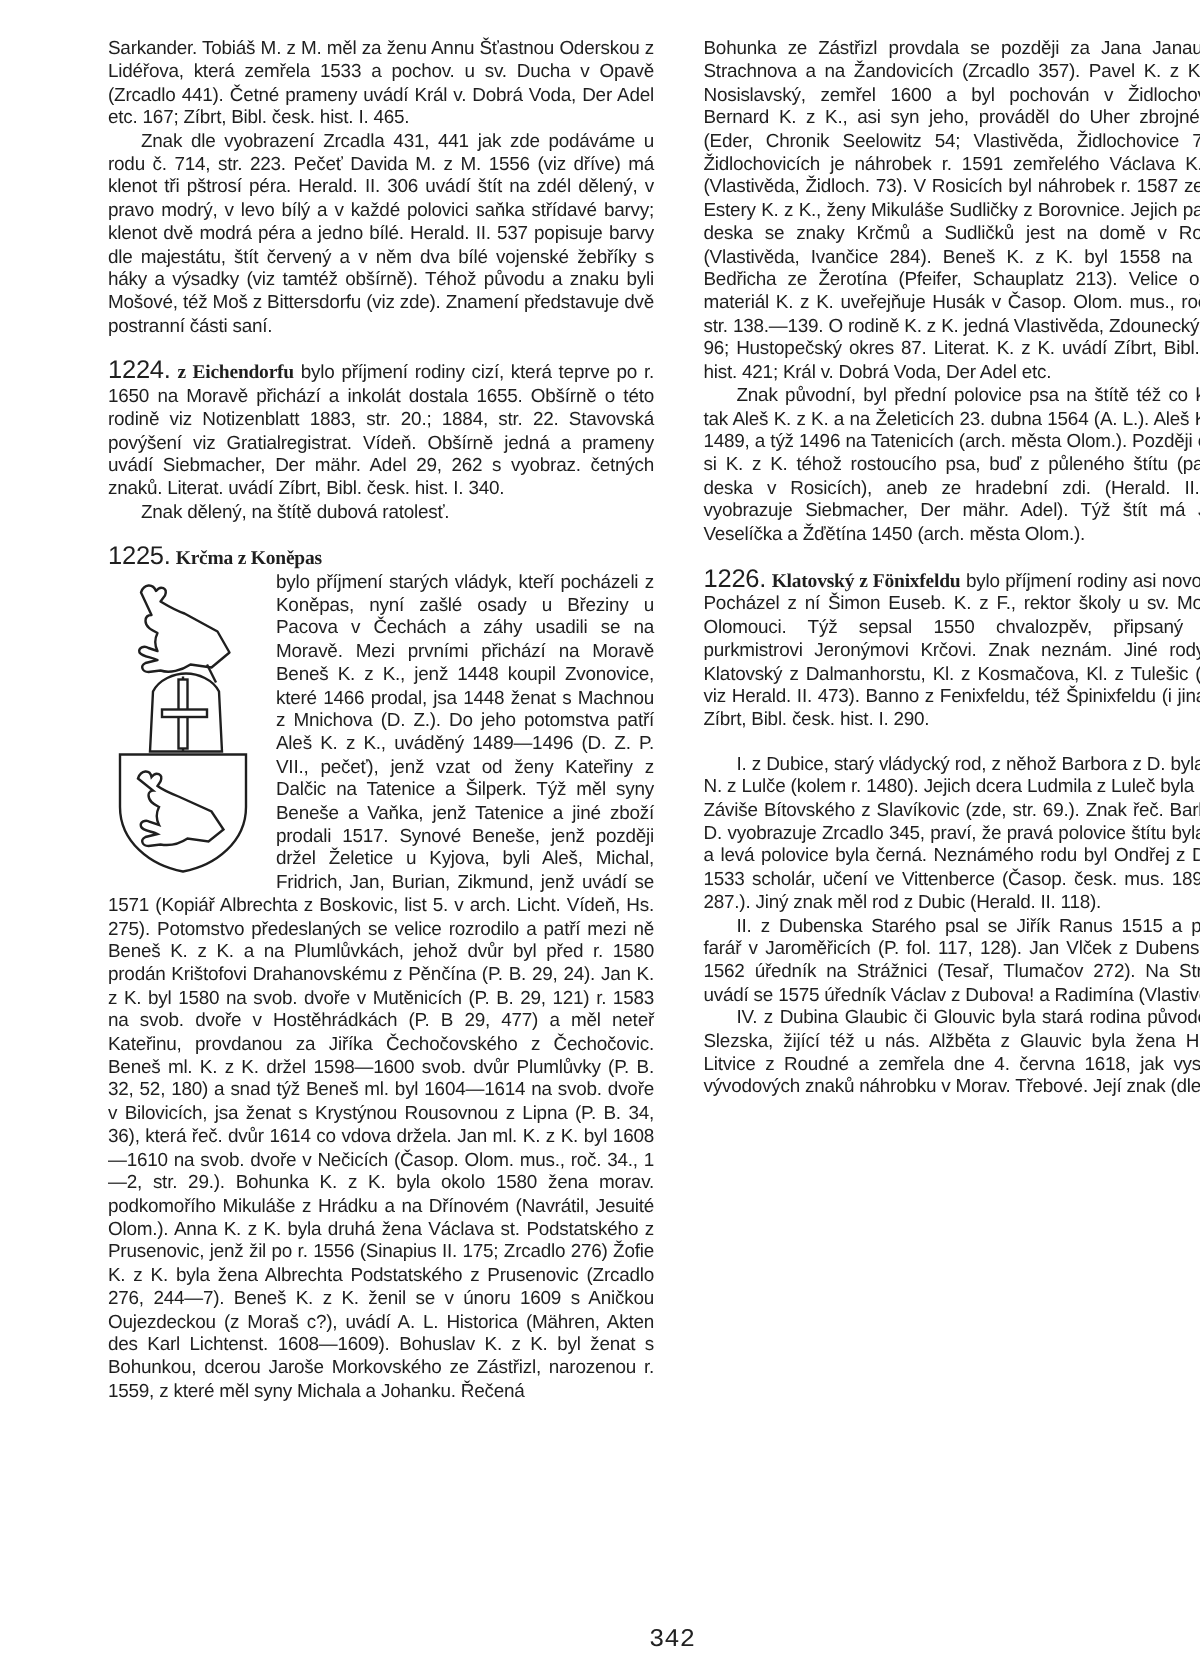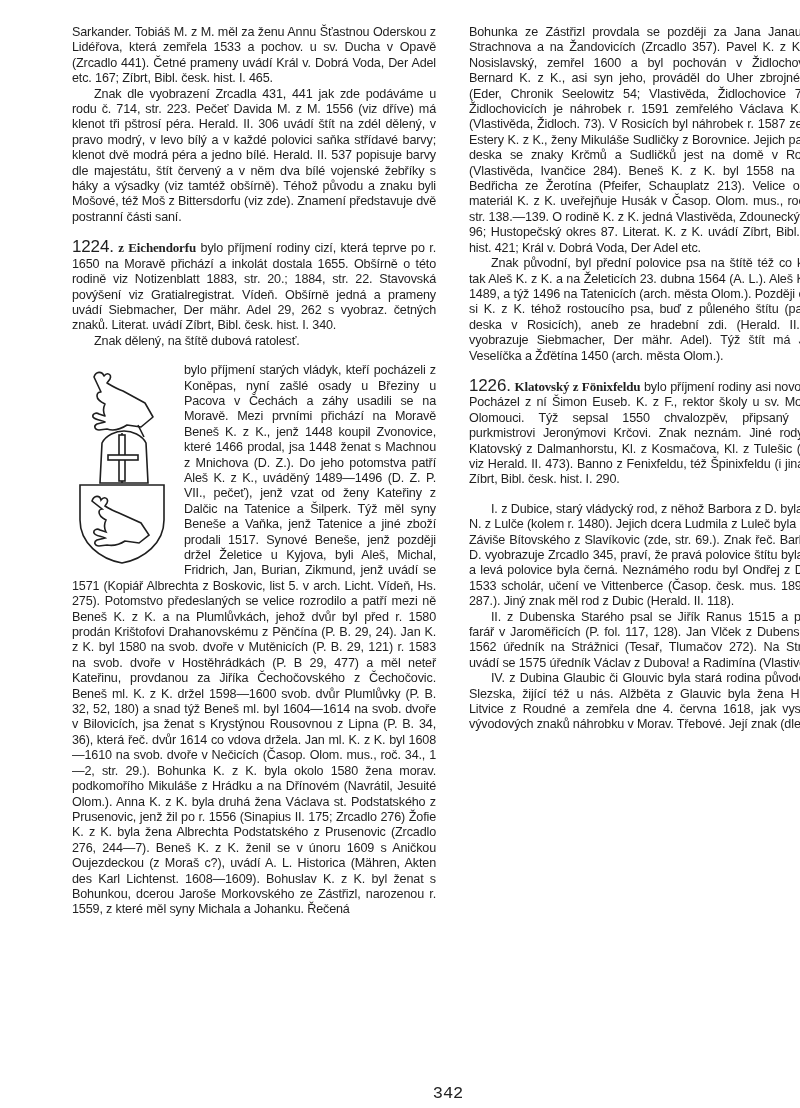--- a/index.html
+++ b/index.html
@@ -42,20 +42,21 @@
 
   <div class="col col-left">
     <p>Sarkander. Tobiáš M. z M. měl za ženu Annu Šťastnou Oderskou z Lidéřova, která zemřela 1533 a pochov. u sv. Ducha v Opavě (Zrcadlo 441). Četné prameny uvádí Král v. Dobrá Voda, Der Adel etc. 167; Zíbrt, Bibl. česk. hist. I. 465.</p>
     <p class="indent"><span class="b">Znak</span><span> dle vyobrazení Zrcadla 431, 441 jak zde podáváme u rodu č. 714, str. 223. Pečeť Davida M. z M. 1556 (viz dříve) má klenot tři pštrosí péra. Herald. II. 306 uvádí štít na zdél dělený, v pravo modrý, v levo bílý a v každé polovici saňka střídavé barvy; klenot dvě modrá péra a jedno bílé. Herald. II. 537 popisuje barvy dle majestátu, štít červený a v něm dva bílé vojenské žebříky s háky a výsadky (viz tamtéž obšírně). Téhož původu a znaku byli Mošové, též Moš z Bittersdorfu (viz zde). Znamení představuje dvě postranní části saní.</span></p>
 
     <div class="gap"></div>
     <p><span class="num">1224.</span> <span class="name">z Eichendorfu</span><span> bylo příjmení rodiny cizí, která teprve po r. 1650 na Moravě přichází a inkolát dostala 1655. Obšírně o této rodině viz Notizenblatt 1883, str. 20.; 1884, str. 22. Stavovská povýšení viz Gratialregistrat. Vídeň. Obšírně jedná a prameny uvádí Siebmacher, Der mähr. Adel 29, 262 s vyobraz. četných znaků. Literat. uvádí Zíbrt, Bibl. česk. hist. I. 340.</span></p>
     <p class="indent"><span class="b">Znak</span><span> dělený, na štítě dubová ratolesť.</span></p>
 
     <div class="gap"></div>
+    <p style="margin-bottom:0;"><span class="num">1225.</span> <span class="name">Krčma z Koněpas</span></p>
     <div class="coat">
       <svg viewBox="0 0 100 200">
 
         <g fill="none" stroke="#1f1f1f" stroke-width="1.6" stroke-linejoin="round">
           <path d="M22 12 c2 -6 8 -6 10 -1 c3 -4 8 -2 6 3 l-3 4 c5 3 10 6 16 8 l22 12 l8 14 l-12 10 l-14 -2 c-6 4 -14 6 -20 4 l-8 1 c-4 0 -6 -4 -2 -6 l8 -2 c-4 -2 -10 -2 -12 -5 c-1 -3 3 -5 6 -3 l6 2 c-2 -4 -2 -8 0 -12 c-4 -2 -8 -4 -8 -8 c0 -3 2 -4 4 -4 z"></path>
           <path d="M66 60 l6 12"></path>
         </g>
 
         <g fill="none" stroke="#1f1f1f" stroke-width="1.6">
           <path d="M30 78 c4 -8 14 -12 22 -12 c8 0 18 4 22 12 l2 40 l-48 0 z"></path>

